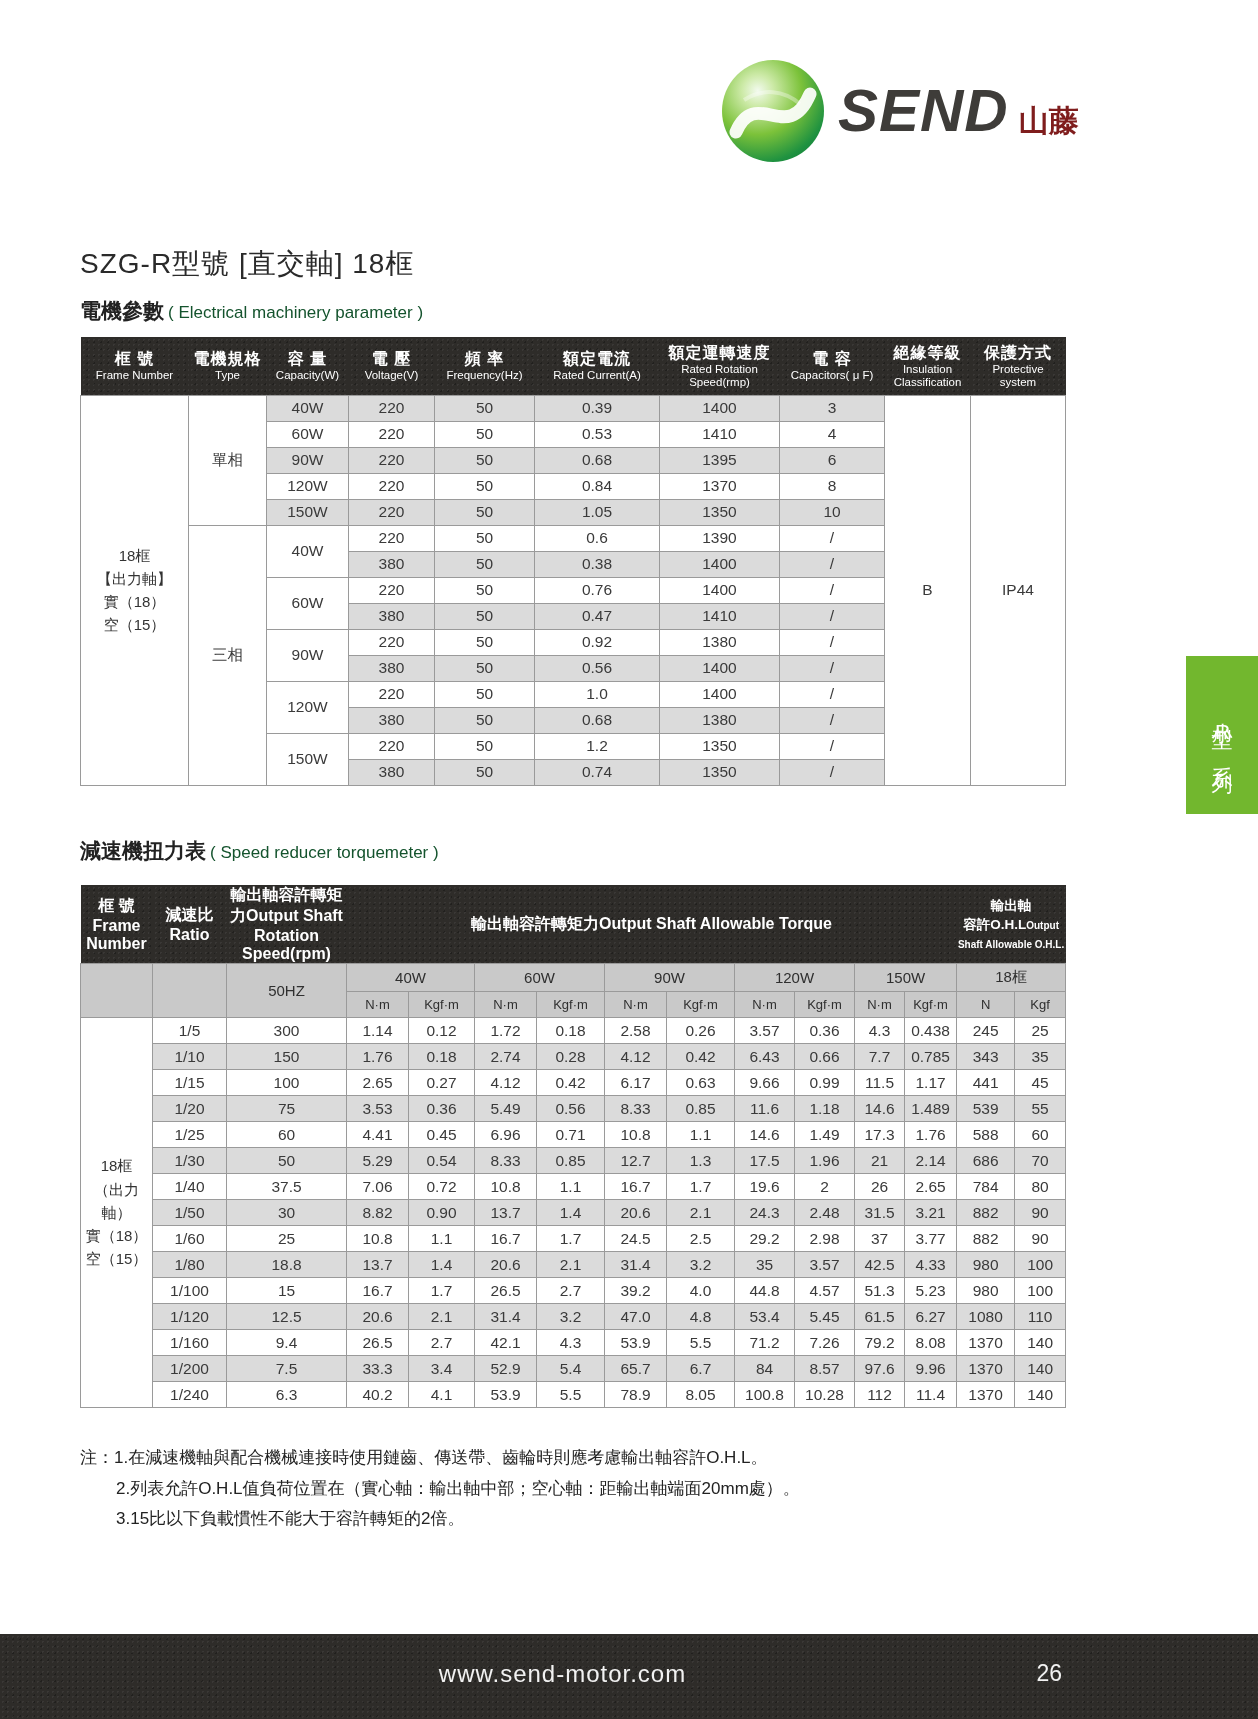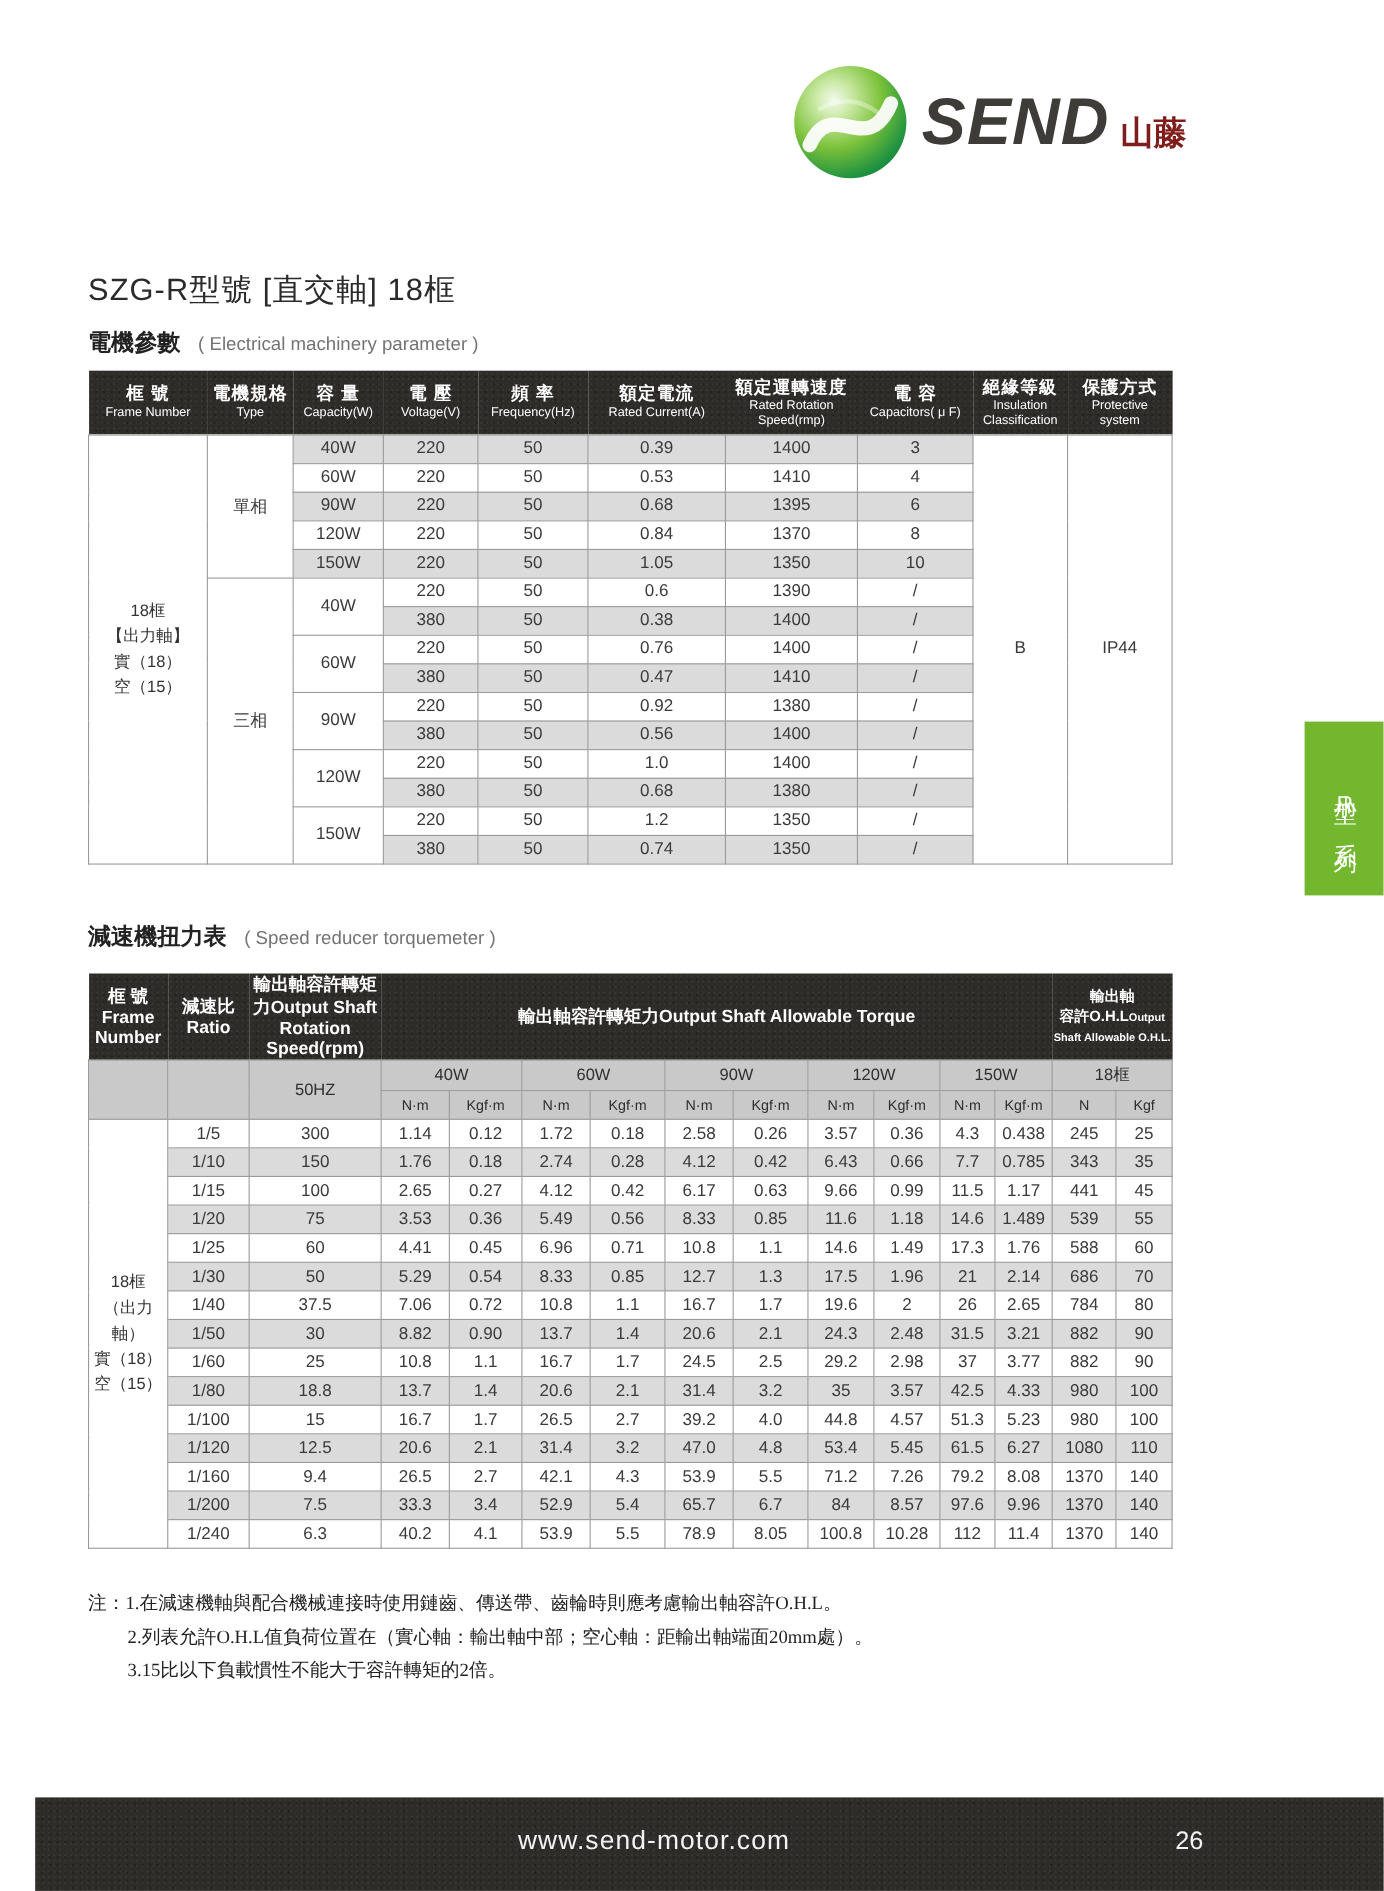--- a/index.html
+++ b/index.html
@@ -13,34 +13,33 @@
     background: radial-gradient(circle at 35% 30%, #f2faee 0%, #cdeaa8 16%, #7cc23a 45%, #1f9240 74%, #0b6e33 100%);
     position:relative; overflow:hidden; }
   .logo-sphere svg { position:absolute; left:0; top:0; }
   .logo-text { display:flex; align-items:baseline; gap:10px; }
   .brand { font-size:60px; font-weight:bold; font-style:italic; color:#3e3c39; letter-spacing:1px; line-height:1; }
   .brand-cjk { font-size:30px; font-weight:bold; color:#7f1d1d; }
 
   
   .page-title { position:absolute; left:80px; top:245px; font-size:28px; color:#2a2a2a; font-weight:normal; letter-spacing:1px; }
   .sec-heading { position:absolute; left:80px; font-size:21px; color:#222; font-weight:bold; }
-  .sec-heading .en { font-size:17px; font-weight:normal; color:#737373; margin-left:16px; }
+  .sec-heading .en { font-size:17px; font-weight:normal; color:#14532d; margin-left:4px; }
   #sec1 { top:297px; }
   #sec2 { top:837px;text-align:right; }
 
   
   .dark-bg {
     background-color:#2e2c29;
     background-image:
       radial-gradient(rgba(255,255,255,0.06) 1px, transparent 1px),
       radial-gradient(rgba(0,0,0,0.28) 1px, transparent 1px);
     background-size:5px 5px, 7px 7px;
     background-position:0 0, 3px 2px;
     color:#fff;
-    margin-left:32px;
   }
 
   
   table { border-collapse:collapse; table-layout:fixed; width:985px; }
   .tbl { position:absolute; left:80px; }
   #motor-table { top:337px; }
   #reducer-table { top:885px; }
 
   thead.dark th { border:none; padding:3px 2px; vertical-align:middle; text-align:center; }
   thead.dark .zh { display:block; font-size:16px; font-weight:bold; letter-spacing:1px; line-height:1.25; }
@@ -56,21 +55,21 @@
   td.frame { white-space:pre-line; font-size:15px; line-height:1.55; color:#333; }
 
   
   th.g { background:#c9c9c9; border:1px solid #9a9a9a; font-weight:normal; font-size:15px;
          color:#2f2f2f; text-align:center; vertical-align:middle; }
   tr.sub1 th { height:28px; }
   tr.sub2 th { height:26px; font-size:13px; padding:0 1px; }
 
   
   .notes { position:absolute; left:80px; top:1443px; width:990px; font-size:17px; color:#222; }
-  .note-line { line-height:1.8;font-family:Liberation Serif, serif; }
+  .note-line { line-height:1.8; }
   .note-line.indent { padding-left:36px; }
 
   
   .side-tab { position:absolute; left:1186px; top:656px; width:72px; height:158px;
     background:#72b72e; color:#fff; display:flex; align-items:center; justify-content:center;
     writing-mode:vertical-rl; text-orientation:upright; font-size:21px; letter-spacing:7px; }
 
   
   .footer { position:absolute; left:0; top:1634px; width:1258px; height:85px; }
   .footer-url { position:absolute; left:0; top:26px; width:1125px; text-align:center;

